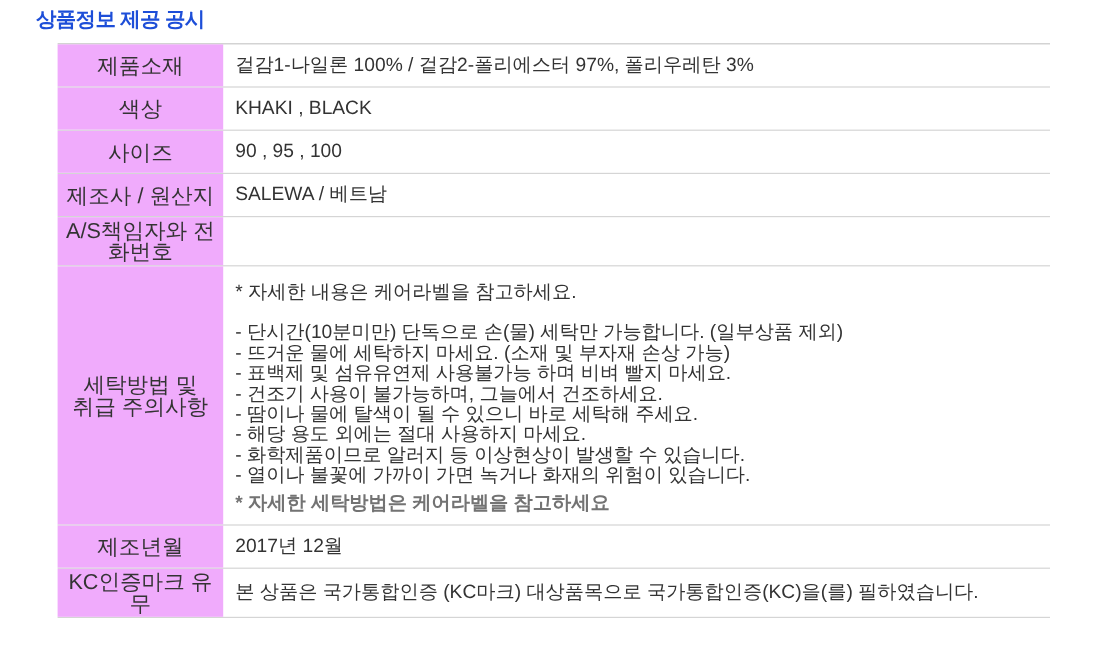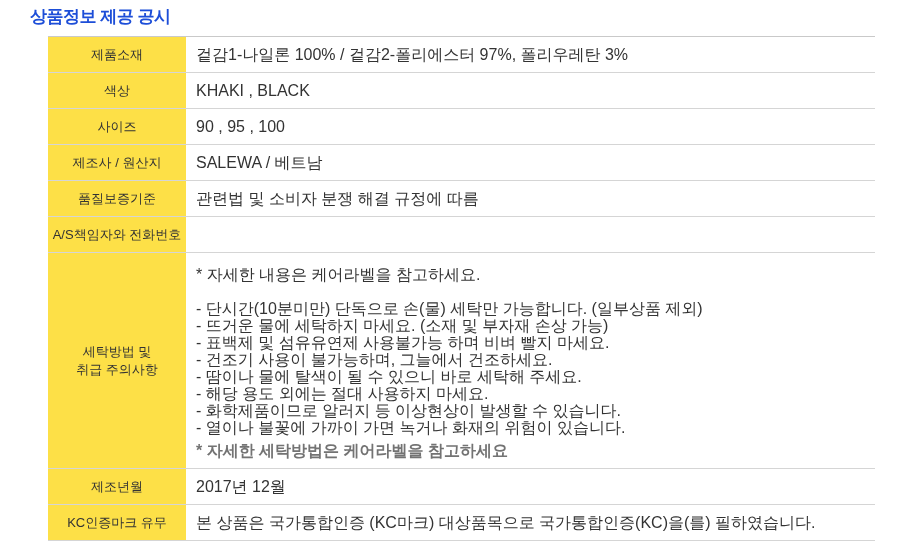--- a/index.html
+++ b/index.html
@@ -25,27 +25,27 @@
   }
   .row {
     display: flex;
     align-items: stretch;
     border-bottom: 1px solid #d5d5d5;
     min-height: 36px;
   }
   .label-cell {
     width: 138px;
     flex: 0 0 138px;
-    background: #fde047;
+    background: #f0abfc;
     display: flex;
     flex-direction: column;
     align-items: center;
     justify-content: center;
     text-align: center;
-    font-size: 13px;
+    font-size: 18px;
     line-height: 18px;
     color: #333333;
     padding: 2px 4px;
   }
   .value-cell {
     flex: 1 1 auto;
     display: flex;
     align-items: center;
     font-size: 16px;
     color: #333333;
@@ -81,24 +81,20 @@
   <div class="row">
     <div class="label-cell">사이즈</div>
     <div class="value-cell">90 , 95 , 100</div>
   </div>
 
   <div class="row">
     <div class="label-cell">제조사 / 원산지</div>
     <div class="value-cell">SALEWA / 베트남</div>
   </div>
 
-  <div class="row">
-    <div class="label-cell">품질보증기준</div>
-    <div class="value-cell">관련법 및 소비자 분쟁 해결 규정에 따름</div>
-  </div>
 
   <div class="row">
     <div class="label-cell">A/S책임자와 전화번호</div>
   </div>
 
   <div class="row row-care">
     <div class="label-cell">
       <span>세탁방법 및</span>
       <span>취급 주의사항</span>
     </div>

